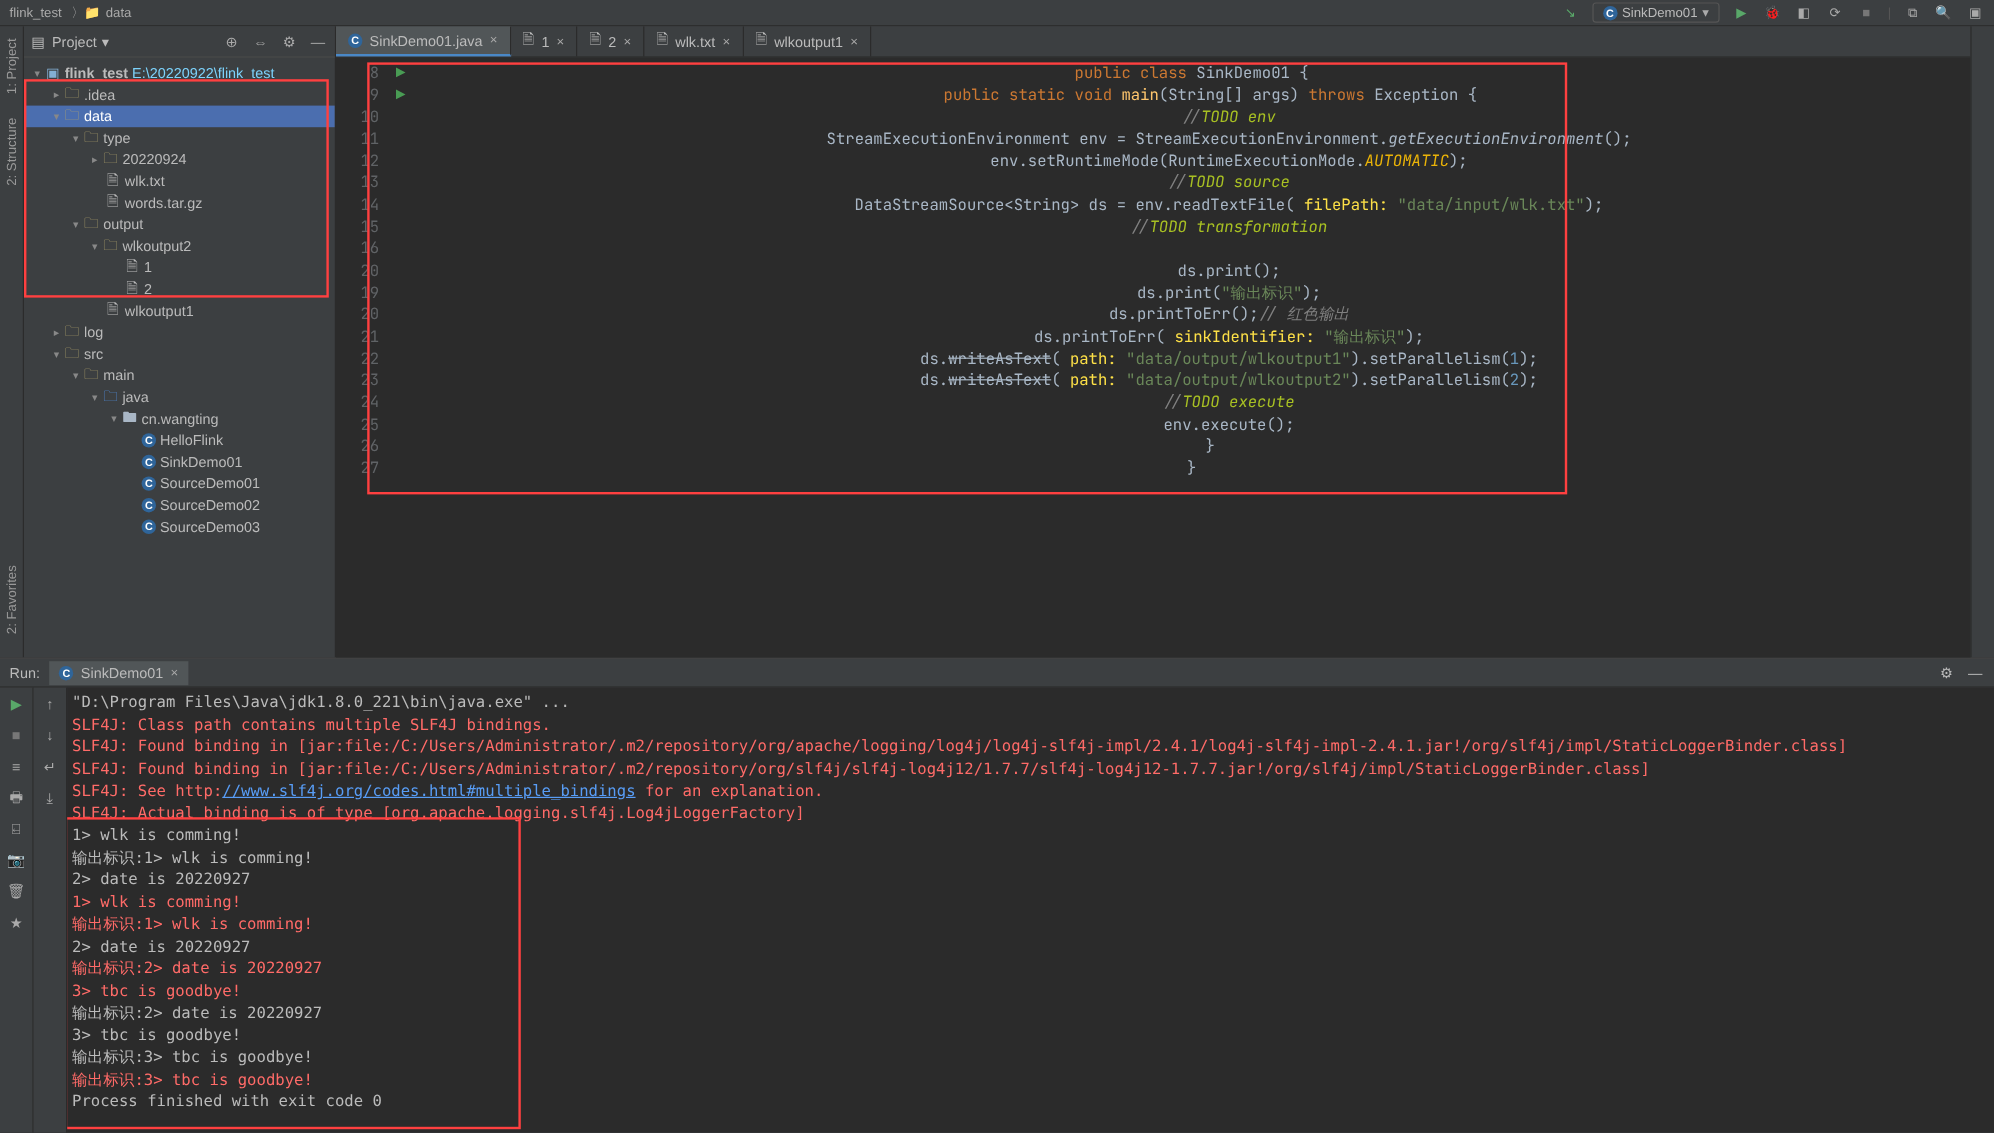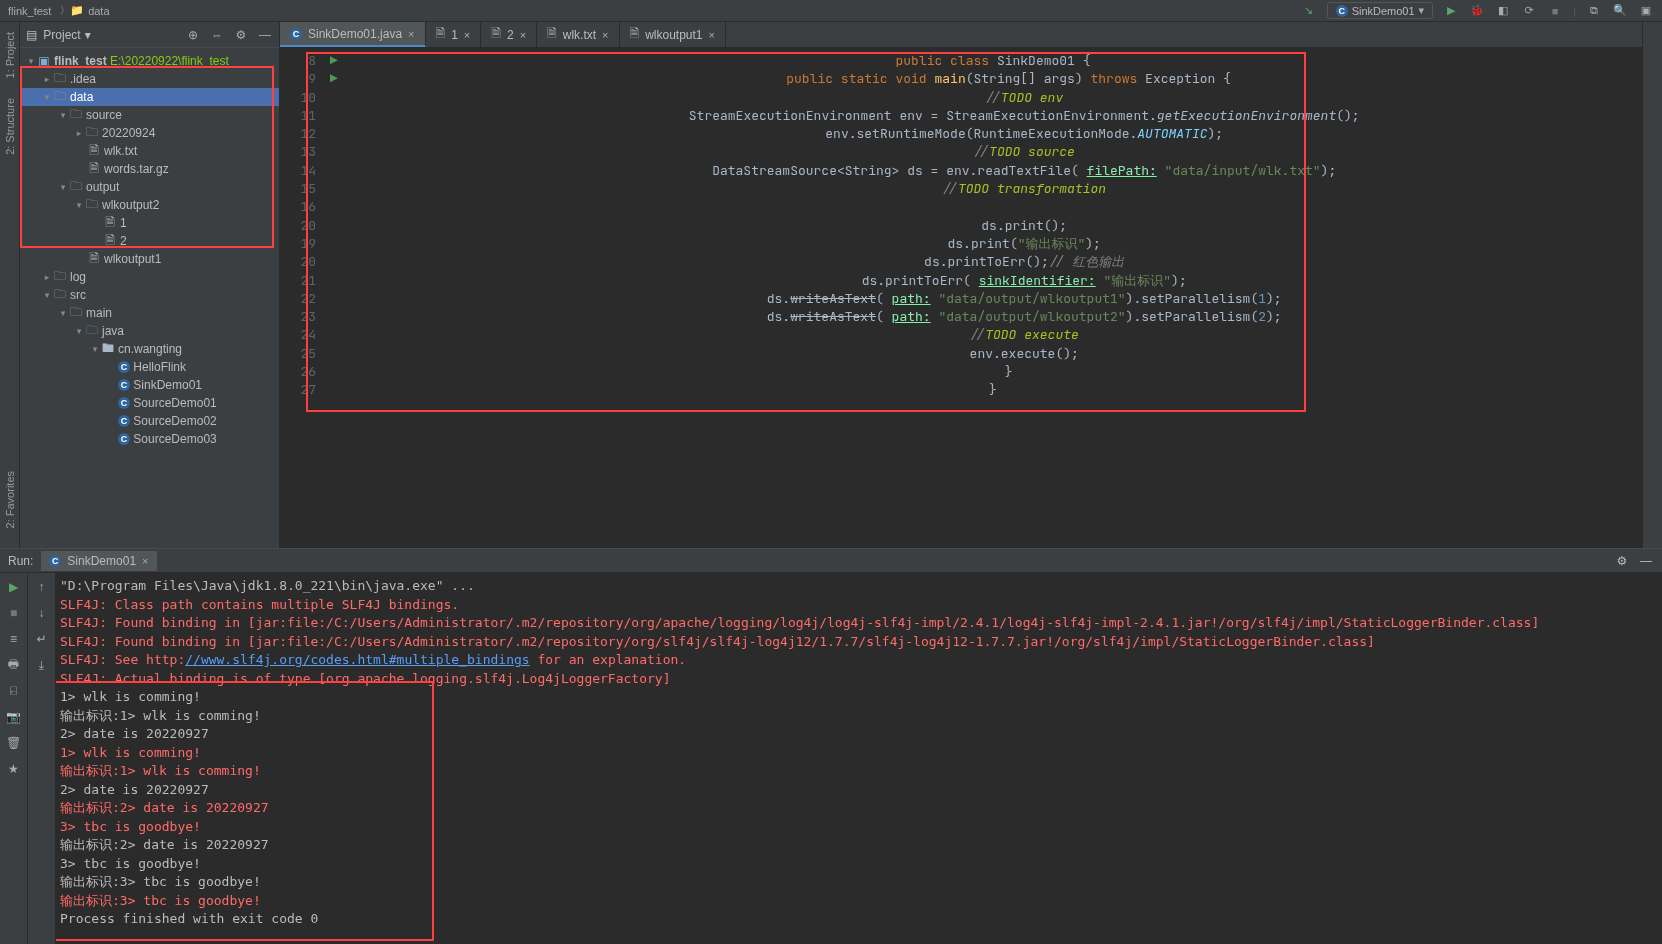--- a/index.html
+++ b/index.html
@@ -121,21 +121,21 @@
 .red-editor-box {
   position:absolute;
   border:2px solid #ff4040;
   pointer-events:none;
 }
 .kw { color:#cc7832; }
 .str { color:#6a8759; }
 .cmt { color:#808080; font-style:italic;}
 .todo { color:#a8c023; font-style:italic;}
 .method { color:#ffc66d;}
-.param-hint { color:#86efac;text-decoration:underline; }
+.param-hint { color:#fde047; }
 .right-rail {
   width:20px;
   background:#3c3f41;
   border-left:1px solid #2b2b2b;
 }
 .bottom-panel {
   height: 396px;
   background:#2b2b2b;
   border-top:1px solid #4a4a4a;
   display:flex;
@@ -236,38 +236,38 @@
         <span>▾</span>
       </span>
       <div class="project-header-icons">
         <span class="c-icon">⊕</span>
         <span class="c-icon">⇔</span>
         <span class="c-icon">⚙</span>
         <span class="c-icon">—</span>
       </div>
     </div>
     <div class="tree tree-wrapper">
-      <div class="tree-row"><span class="tree-indent" style="width:6px"></span><span class="tree-chevron">▾</span><span class="tree-icon module-icon">▣</span><b>flink_test</b>&nbsp;<span style="color:#84cc16;">E:\20220922\flink_test</span></div>
+      <div class="tree-row"><span class="tree-indent" style="width:6px"></span><span class="tree-chevron">▾</span><span class="tree-icon module-icon">▣</span><b>flink_test</b>&nbsp;<span style="color:#7dd3fc;">E:\20220922\flink_test</span></div>
       <div class="tree-row">
           <span class="tree-indent" style="width:22px"></span>
           <span class="tree-chevron">▸</span>
           <span class="tree-icon folder-icon">🗀</span>
           <span>.idea</span>
         </div>
       <div class="tree-row selected">
           <span class="tree-indent" style="width:22px"></span>
           <span class="tree-chevron">▾</span>
           <span class="tree-icon folder-icon">🗀</span>
           <span>data</span>
         </div>
       <div class="tree-row">
           <span class="tree-indent" style="width:38px"></span>
           <span class="tree-chevron">▾</span>
           <span class="tree-icon folder-icon">🗀</span>
-          <span>source</span>
+          <span>type</span>
         </div>
       <div class="tree-row">
           <span class="tree-indent" style="width:54px"></span>
           <span class="tree-chevron">▸</span>
           <span class="tree-icon folder-icon">🗀</span>
           <span>20220924</span>
         </div>
       <div class="tree-row">
           <span class="tree-indent" style="width:66px"></span>
           <span class="tree-icon">🗎</span>
@@ -391,21 +391,21 @@
             <span class="code-txt">        <span class="cmt">//</span><span class="todo">TODO env</span></span>
           </div>
           <div class="code-line">
             <span class="ln-num">11</span>
             <span class="run-mark"></span>
             <span class="code-txt">        StreamExecutionEnvironment env = StreamExecutionEnvironment.<span style="font-style:italic;">getExecutionEnvironment</span>();</span>
           </div>
           <div class="code-line">
             <span class="ln-num">12</span>
             <span class="run-mark"></span>
-            <span class="code-txt">        env.setRuntimeMode(RuntimeExecutionMode.<span style="color:#7dd3fc;font-style:italic;">AUTOMATIC</span>);</span>
+            <span class="code-txt">        env.setRuntimeMode(RuntimeExecutionMode.<span style="color:#eab308;font-style:italic;">AUTOMATIC</span>);</span>
           </div>
           <div class="code-line">
             <span class="ln-num">13</span>
             <span class="run-mark"></span>
             <span class="code-txt">        <span class="cmt">//</span><span class="todo">TODO source</span></span>
           </div>
           <div class="code-line">
             <span class="ln-num">14</span>
             <span class="run-mark"></span>
             <span class="code-txt">        DataStreamSource&lt;String&gt; ds = env.readTextFile( <span class="param-hint">filePath:</span> <span class="str">"data/input/wlk.txt"</span>);</span>

